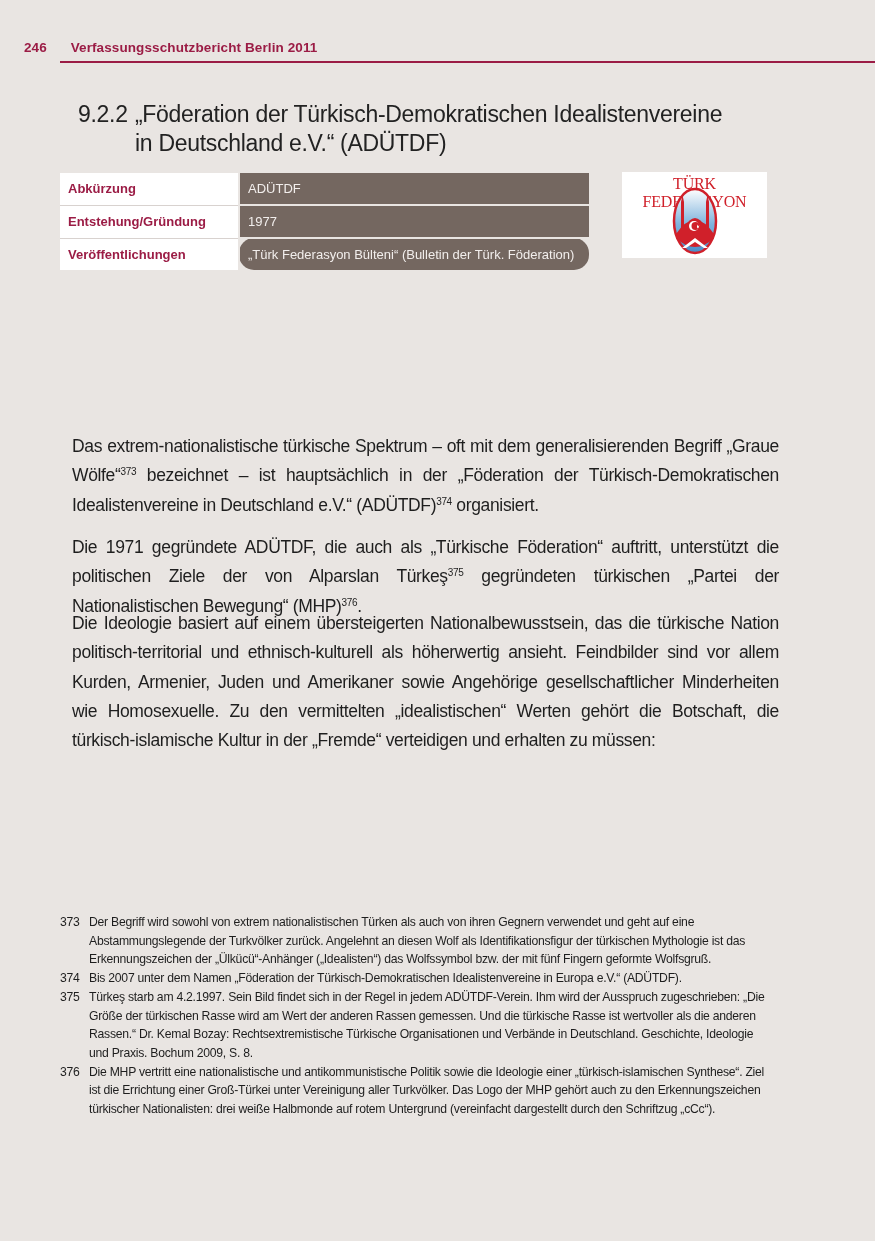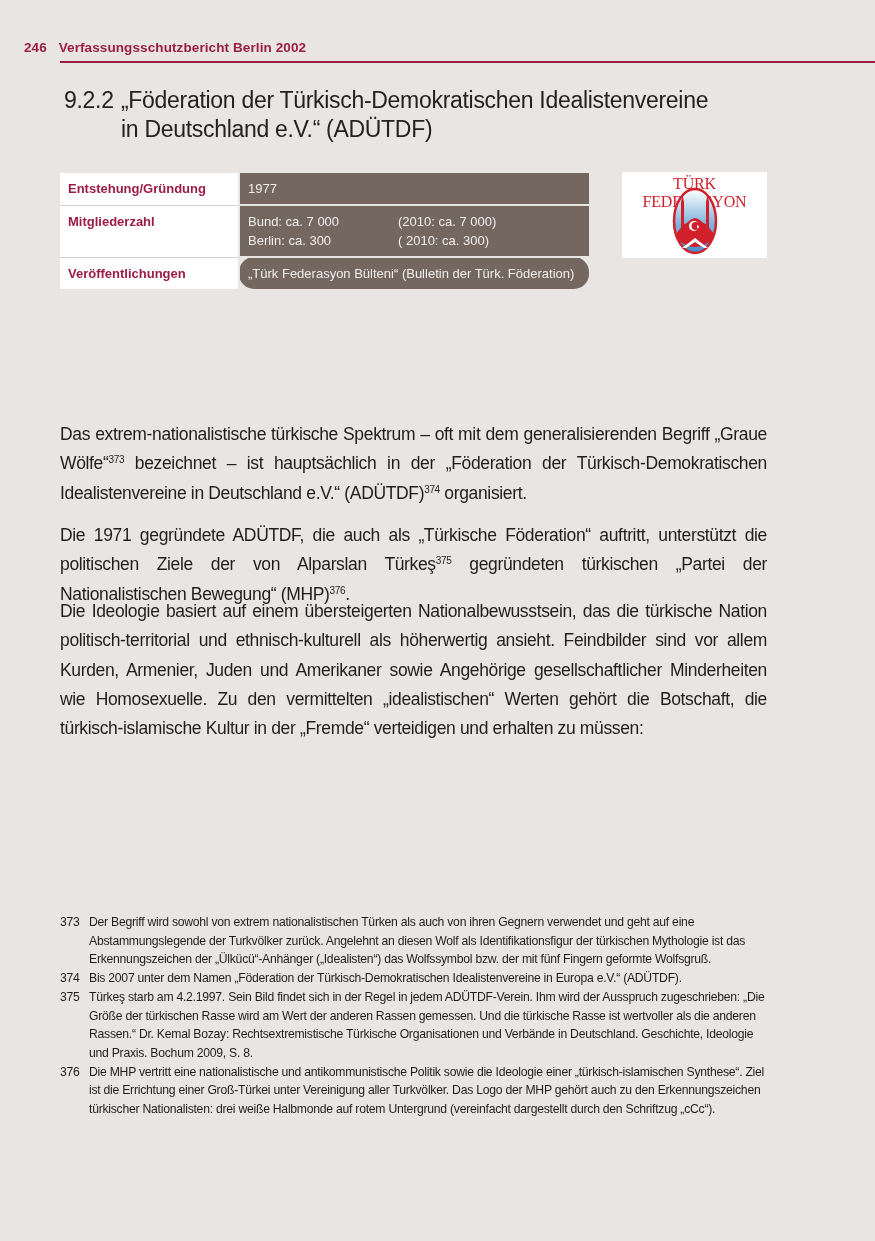--- a/index.html
+++ b/index.html
@@ -11,21 +11,21 @@
       position: relative;
       overflow: hidden;
     }
     .running-head {
       position: absolute; left: 24px; top: 40px;
       font-family: "Liberation Sans", sans-serif;
       font-weight: bold; font-size: 13.5px;
       color: #9b1c45;
       letter-spacing: 0.1px;
     }
-    .running-head .page-no { margin-right: 8px; }
+    .running-head .page-no { margin-right: 20px; }
     .head-rule {
       position: absolute; left: 60px; right: 0; top: 61px;
       height: 2px; background: #9b1c45;
     }
     .section-title {
       position: absolute; left: 60px; top: 82px; width: 740px;
       font-family: "Liberation Sans Narrow", "Liberation Sans", sans-serif;
       font-size: 23px; line-height: 29px;
       color: #222;
       letter-spacing: -0.3px;
@@ -64,21 +64,21 @@
       font-size: 16px; color: #d0202a; letter-spacing: -0.2px;
     }
     .logo-svg { position: absolute; left: 50px; top: 14px; }
 
     .body-text {
       position: absolute; left: 60px; width: 707px;
       font-family: "Liberation Sans Narrow", "Liberation Sans", sans-serif;
       font-size: 17.5px; line-height: 29.3px;
       color: #1e1e1e;
       text-align: justify;
-      margin: 0;
+      margin: 12px;
       letter-spacing: -0.35px;
     }
     .body-text sup { font-size: 10px; line-height: 0; vertical-align: 6px; }
     #p1 { top: 420px; }
     #p2 { top: 521px; }
     #p3 { top: 597px; }
 
     .footnotes {
       position: absolute; left: 60px; top: 913px; width: 715px;
       font-size: 12.2px; line-height: 18.7px; color: #1e1e1e;
@@ -86,47 +86,38 @@
     }
     .fn { display: flex; }
     .fn .fn-num { width: 29px; flex: none; }
     .fn .fn-text { flex: 1; }
   </style>
 </head>
 <body>
 
 <div class="running-head">
   <span class="page-no">246</span>
-  <span>Verfassungsschutzbericht Berlin 2002</span>
+  <span>Verfassungsschutzbericht Berlin 2011</span>
 </div>
 <div class="head-rule"></div>
 
-<h1 class="section-title" style="margin:4px;font-weight:normal;">
+<h1 class="section-title" style="margin:18px;font-weight:normal;">
   <span class="num">9.2.2</span><span>„Föderation der Türkisch-Demokratischen Idealistenvereine</span>
   <span class="line2">in Deutschland e.V.“ (ADÜTDF)</span>
 </h1>
 
 <table class="fact-table">
   <tbody>
+      <tr>
+    <td class="lbl">Abkürzung</td>
+    <td class="val">ADÜTDF</td>
+  </tr>
   <tr>
     <td class="lbl">Entstehung/Gründung</td>
     <td class="val">1977</td>
-  </tr>
-  <tr>
-    <td class="lbl">Mitgliederzahl</td>
-    <td class="val">
-      <div class="pair">
-        <span>Bund: ca. 7 000</span>
-        <span>(2010: ca. 7 000)</span>
-      </div>
-      <div class="pair">
-        <span>Berlin: ca. 300</span>
-        <span>( 2010: ca. 300)</span>
-      </div>
-    </td>
   </tr>
   <tr>
     <td class="lbl" style="border-bottom:none;">Veröffentlichungen</td>
     <td class="val" style="border-bottom:none;border-radius:15px;">„Türk Federasyon Bülteni“ (Bulletin der Türk. Föderation)</td>
   </tr>
 </tbody>
   </table>
 
 <div class="logo-box">
   <div class="logo-text">TÜRK FEDERASYON</div>

